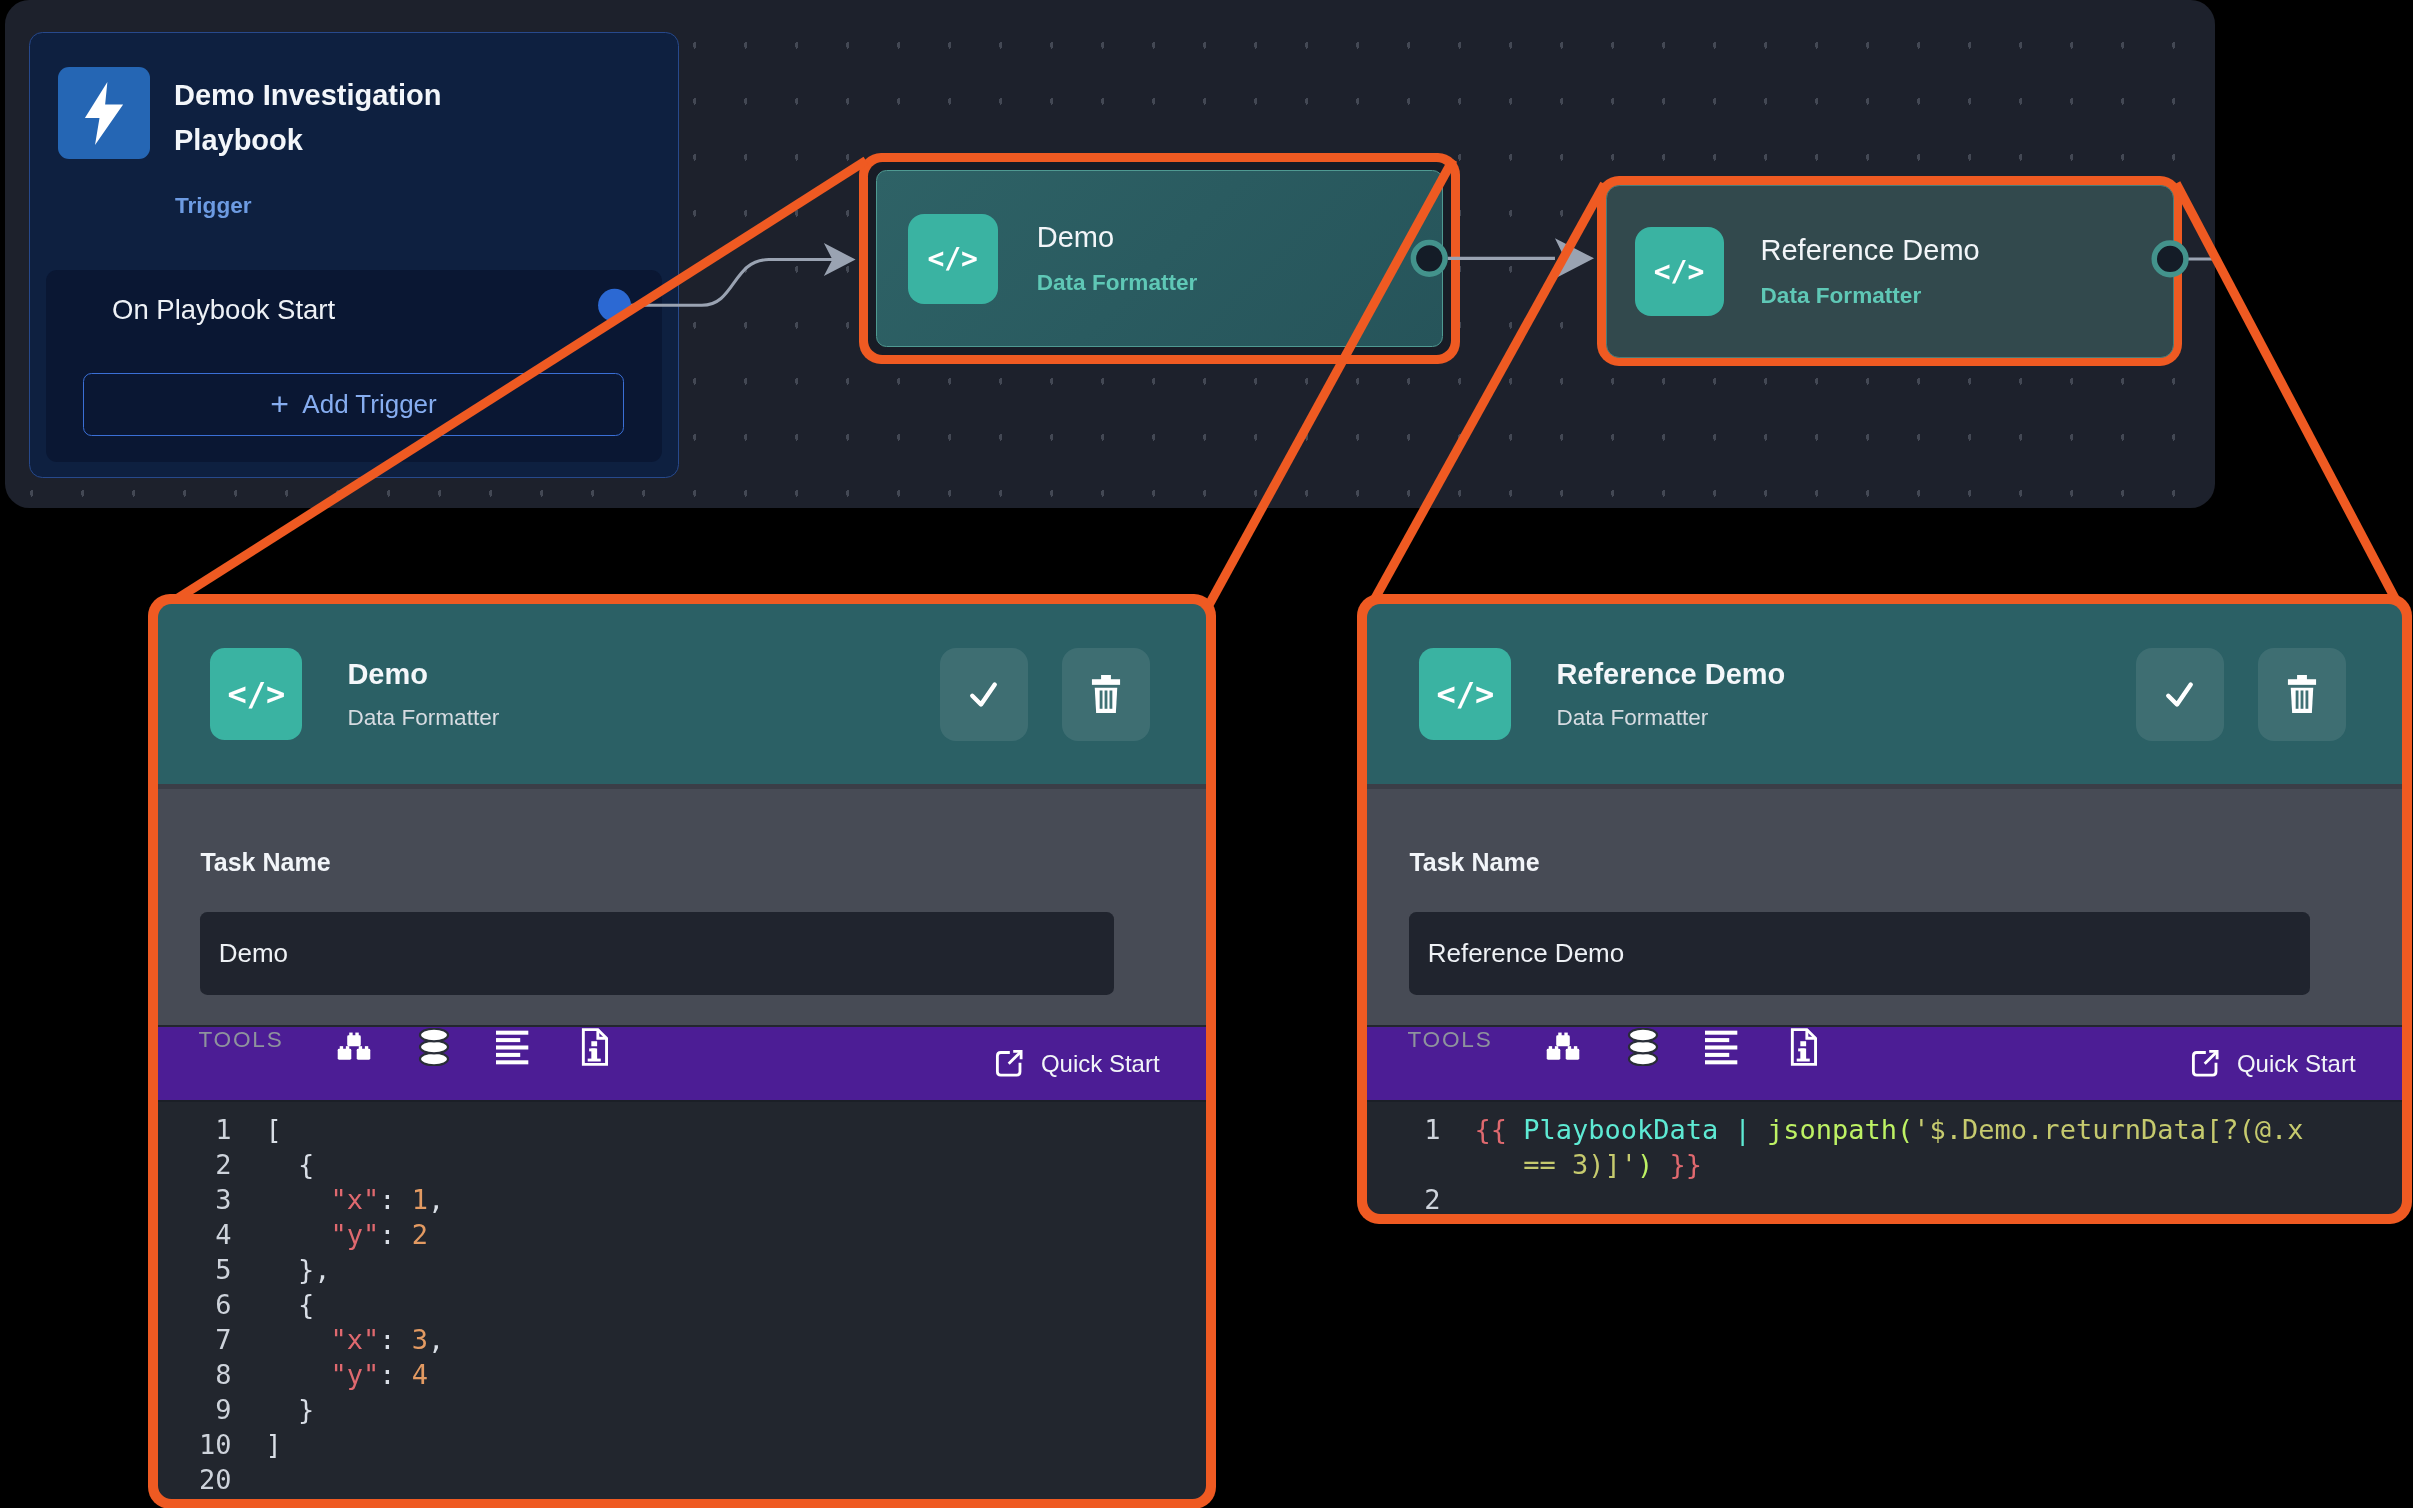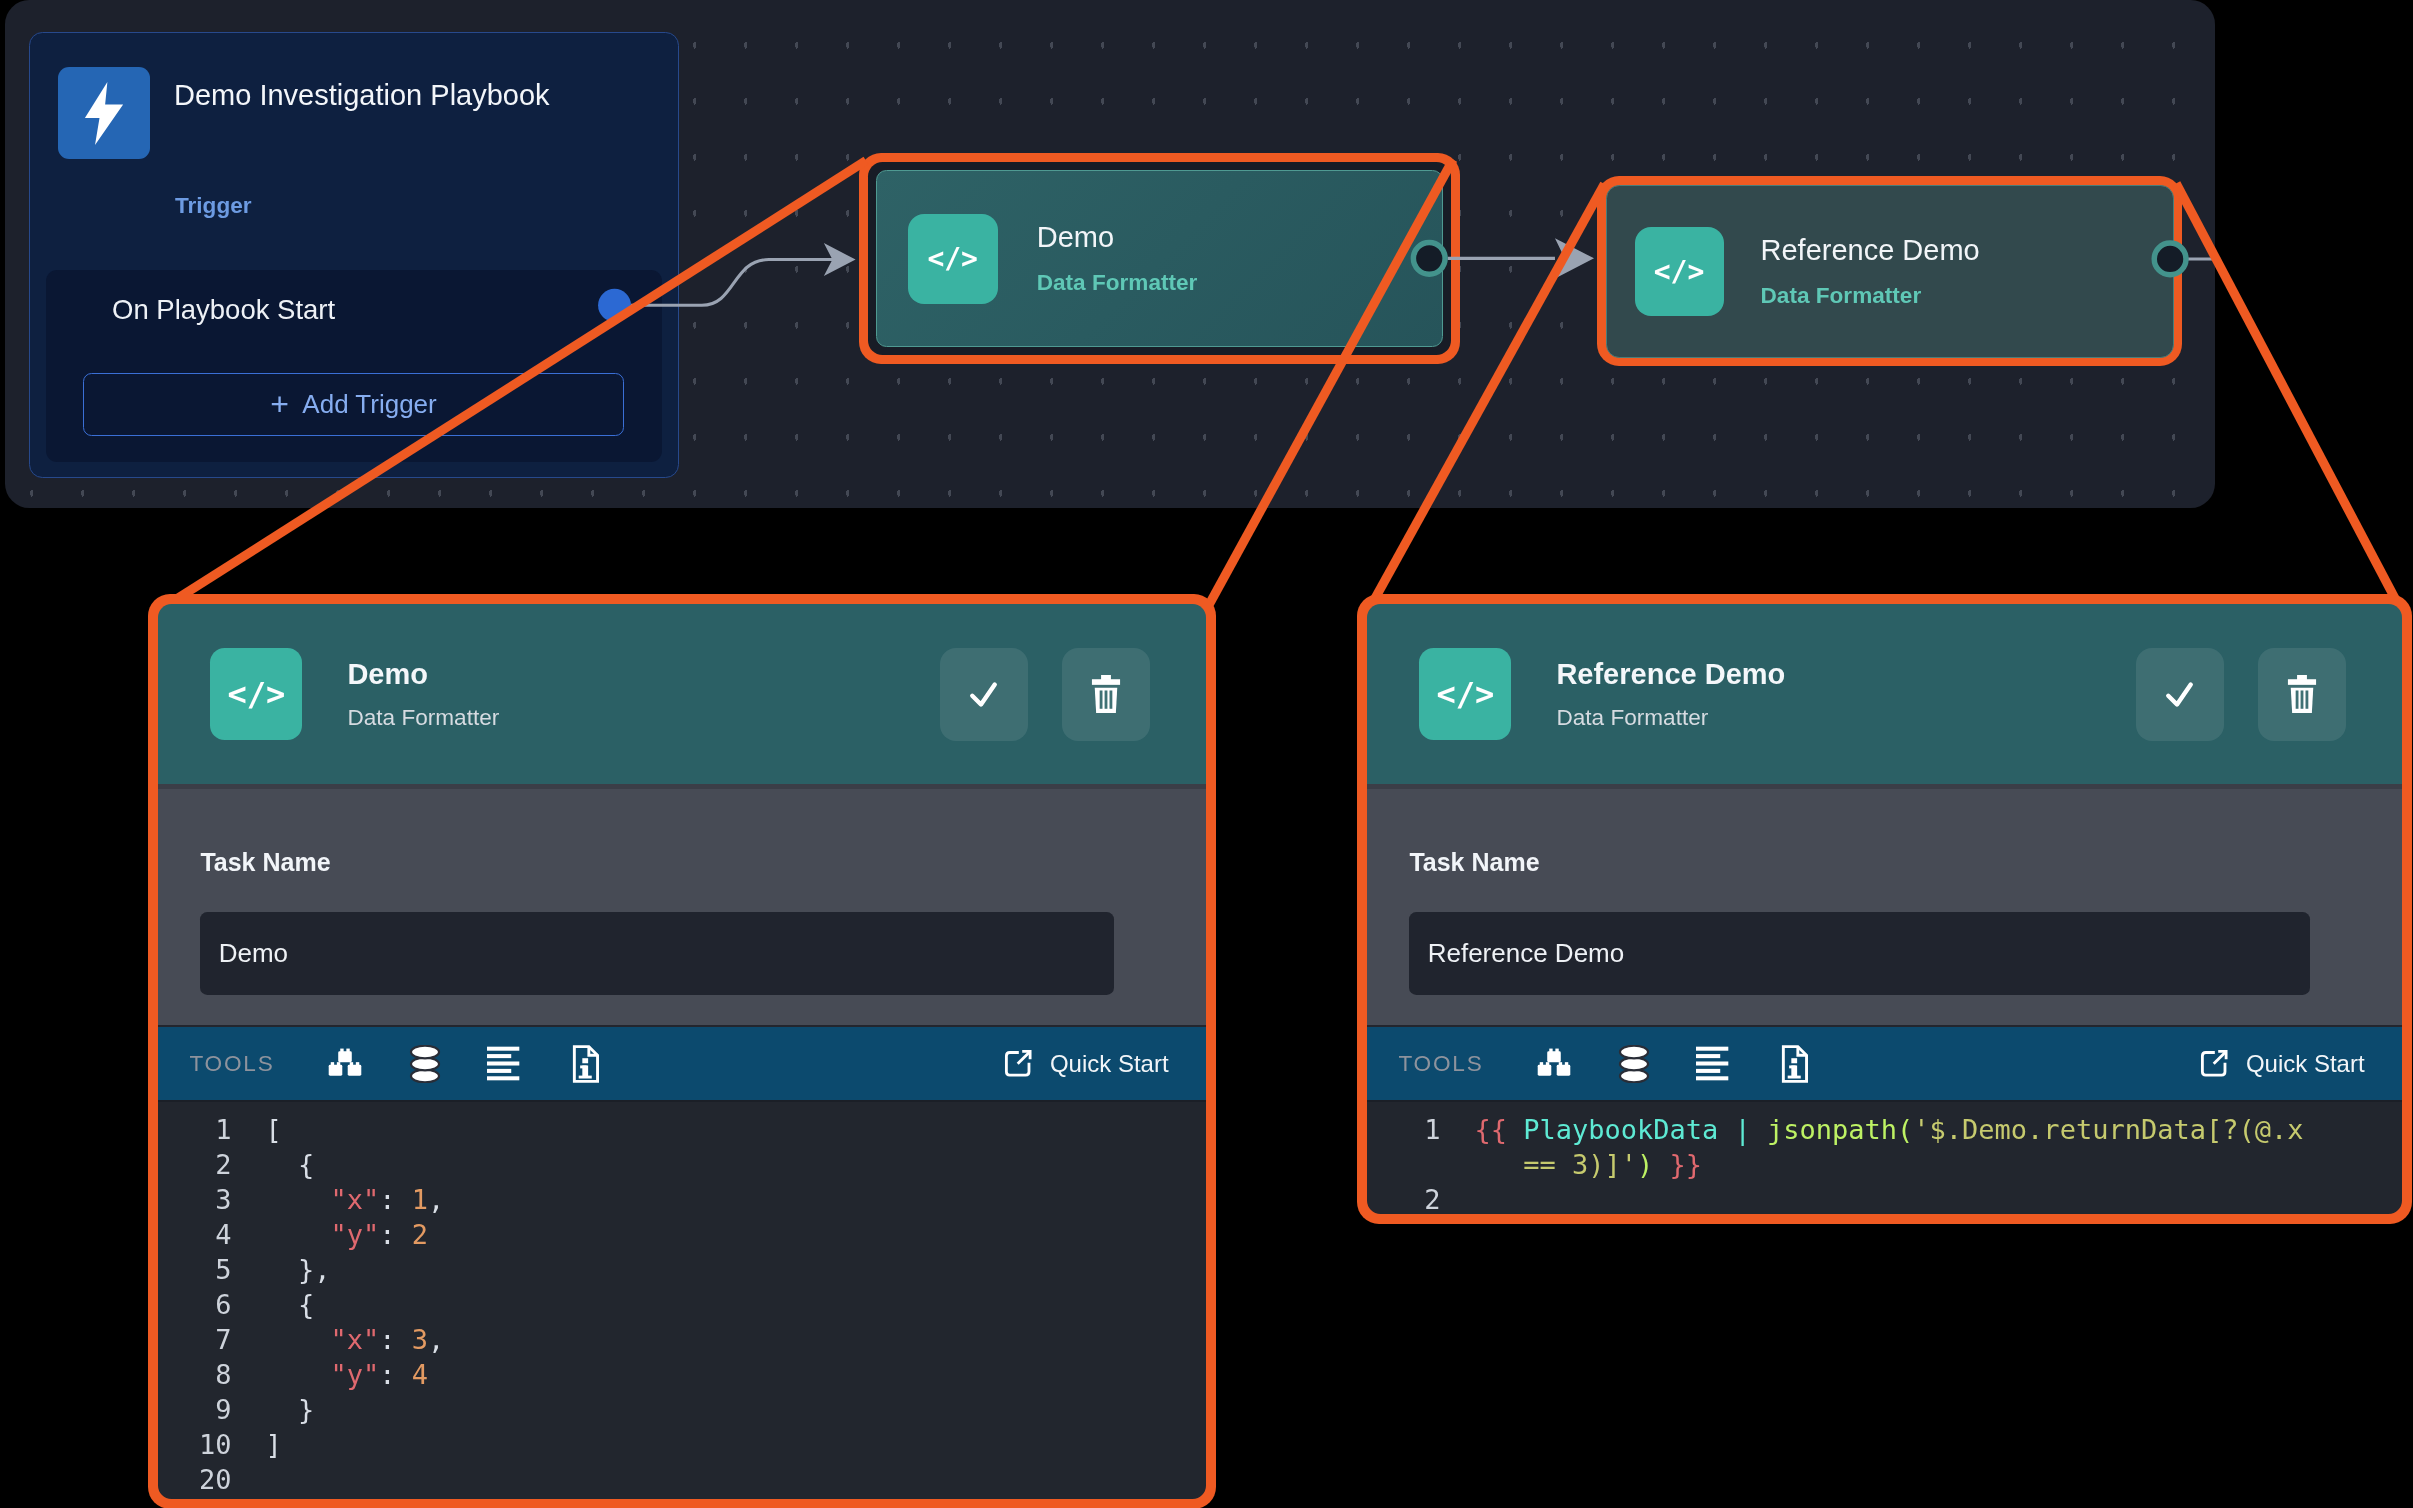--- a/index.html
+++ b/index.html
@@ -9,21 +9,21 @@
   
   .canvas{left:4.9px;top:0;width:2210px;height:508px;background-color:#1d212c;border-radius:24.4px;
     background-image:radial-gradient(2.4px 6.1px at 3.7px 7.3px,#434854 60%,transparent 62%);
     background-size:51px 56px;background-position:23px 38px;}
 
   
   .trigger-card{left:29px;top:32px;width:648px;height:444px;background:#0e2040;
     border:1.8px solid #27498c;border-radius:13.4px;}
   .trig-icon{left:28px;top:34px;width:92px;height:92px;background:#2566b4;border-radius:11px;
     display:flex;align-items:center;justify-content:center;}
-  .trig-title{left:144px;top:40px;width:391px;font-size:29px;line-height:45px;color:#f3f6fa;}
+  .trig-title{left:144px;top:40px;width:391px;font-size:29px;line-height:45px;color:#f3f6fa;font-weight:bold;}
   .trig-tag{left:145px;top:160px;font-size:22.6px;font-weight:bold;color:#6d9be2;}
   .trig-inner{left:16px;top:237px;width:616px;height:192px;background:#0a1733;border-radius:11px;}
   .trig-row-label{left:34px;top:24.4px;font-size:27.5px;color:#eef1f6;margin-left:32px;}
   .add-trigger-btn{left:37px;top:103px;width:541px;height:63px;background:transparent;
     border:1.8px solid #3a6fd6;border-radius:8.5px;display:flex;align-items:center;justify-content:center;
     gap:13.4px;color:#86adf0;font-size:26px;font-family:"Liberation Sans",sans-serif;cursor:pointer;}
   .plus-glyph{font-size:32px;font-weight:400;line-height:26px;transform:translateY(-1.2px);}
 
   
   .node-outer{background:#ef5a22;border-radius:22px;}
@@ -57,22 +57,22 @@
   .hdr-buttons{margin-left:auto;display:flex;gap:34px;}
   .hdr-btn{width:88px;height:93px;border:none;border-radius:16px;background:rgba(255,255,255,.09);
     display:flex;align-items:center;justify-content:center;cursor:pointer;}
   .hdr-divider{height:4.9px;background:#3b3e47;flex:0 0 auto;}
   .p-task{height:236px;background:#474b55;flex:0 0 auto;box-sizing:border-box;padding:59px 0 0 42px;}
   .task-label{font-size:25px;font-weight:bold;color:#f2f5f9;}
   .task-input{display:block;margin-top:35px;width:calc(100% - 128px);height:83px;background:#20242e;
     border:none;border-radius:7.3px;color:#eef1f5;font-size:26px;padding:0 18.3px;
     font-family:"Liberation Sans",sans-serif;}
   .sec-divider{height:1.8px;background:#23262e;flex:0 0 auto;}
-  .p-tools{height:73px;background:#0c4a6e;display:flex;align-items:center;
-    padding:0 31px;flex:0 0 auto;box-sizing:border-box;}
+  .p-tools{height:73px;background:#4c1d95;display:flex;
+    padding:0 40px;flex:0 0 auto;box-sizing:border-box;}
   .tools-label{font-size:22.6px;color:#8e939d;letter-spacing:1.8px;}
   .tools-icons{display:flex;gap:40px;margin-left:50px;}
   .tool-btn{width:40px;height:40px;background:transparent;border:none;padding:0;cursor:pointer;
     display:flex;align-items:center;justify-content:center;}
   .quick-start{margin-left:auto;display:flex;align-items:center;gap:16px;background:transparent;
     border:none;color:#f2f5f8;font-size:24px;font-family:"Liberation Sans",sans-serif;cursor:pointer;}
   .p-code{flex:1 1 auto;background:#22262e;padding-top:9.8px;overflow:hidden;}
   .code-line{display:flex;font-family:"DejaVu Sans Mono",monospace;font-size:27px;line-height:35px;}
   .ln{flex:0 0 73px;text-align:right;padding-right:34px;color:#ced3db;}
   .code-text{white-space:pre;}

